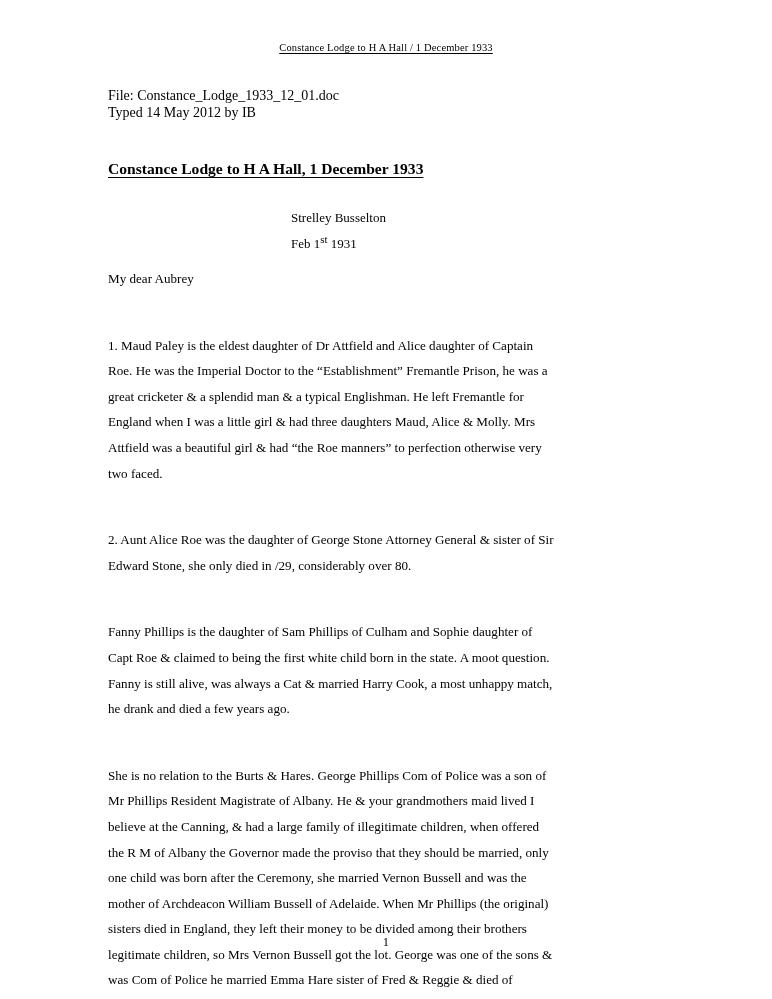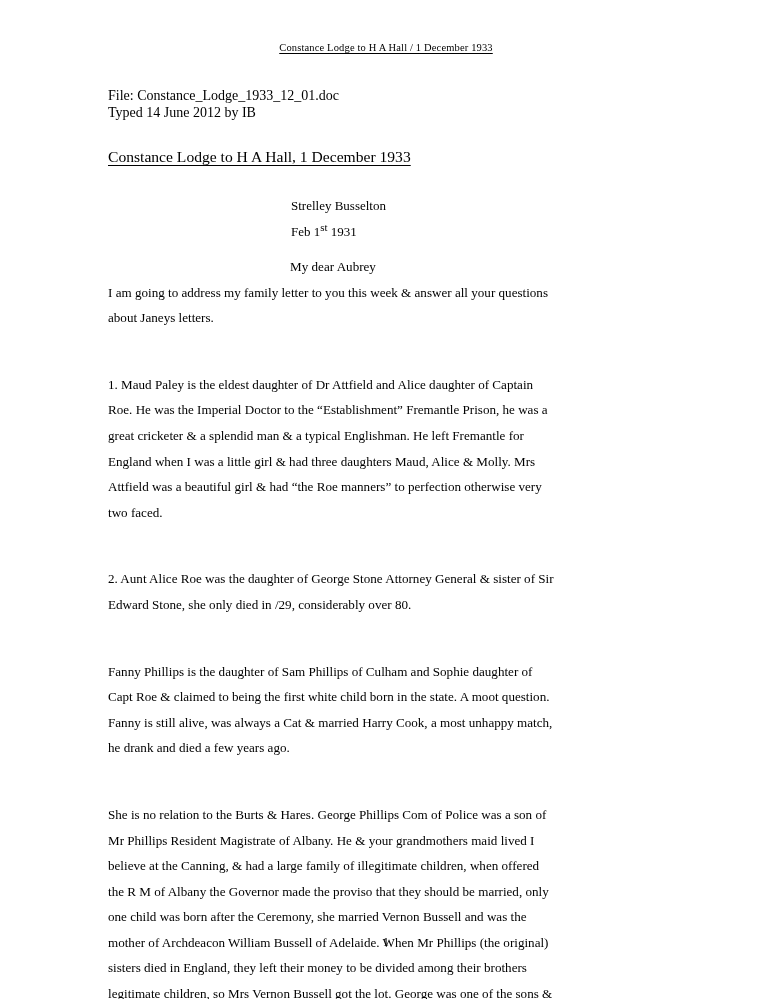--- a/index.html
+++ b/index.html
@@ -47,45 +47,45 @@
   .file-meta {
     font-size: 14px;
     line-height: 16.5px;
     margin: 0 0 0 0;
   }
   .file-meta div { white-space: nowrap; }
 
   .doc-title {
     font-size: 15.6px;
     line-height: 20px;
-    margin-top: 26px;
+    margin-top: 38px;
     text-decoration: underline;
     text-underline-offset: 3px;
     white-space: nowrap;
+    font-weight: bold;
   }
 
   .address-block {
     margin-top: 26px;
     font-size: 13px;
     line-height: 25.5px;
     padding-left: 183px;
     font-family: Liberation Serif, serif;
   }
   .address-block .line { white-space: nowrap; }
   .address-block sup {
     font-size: 11px;
     vertical-align: super;
     line-height: 0;
   }
 
   .salutation {
     margin-top: 10px;
     font-size: 13.1px;
     line-height: 25.6px;
-    text-align: center;
   }
 
   p.body-para {
     margin: 0;
     font-size: 13.1px;
     line-height: 25.6px;
     text-align: left;
   }
   p.body-para.spaced { margin-top: 41px; }
 
@@ -105,33 +105,32 @@
 <div class="page">
 
   <div class="running-header">
     <span class="hdr-text">Constance Lodge to H A Hall / 1 December 1933</span>
   </div>
 
   <div class="content">
 
     <div class="file-meta">
       <div>File: Constance_Lodge_1933_12_01.doc</div>
-      <div>Typed 14 June 2012 by IB</div>
+      <div>Typed 14 May 2012 by IB</div>
     </div>
 
     <div class="doc-title">Constance Lodge to H A Hall, 1 December 1933</div>
 
     <div class="address-block">
       <div class="line">Strelley Busselton</div>
       <div class="line"><span>Feb 1</span><sup>st</sup> <span>1931</span></div>
     </div>
 
     <div class="salutation">My dear Aubrey</div>
 
-    <p class="body-para">I am going to address my family letter to you this week &amp; answer all your questions about Janeys letters.</p>
 
     <p class="body-para spaced">1. Maud Paley is the eldest daughter of Dr Attfield and Alice daughter of Captain Roe. He was the Imperial Doctor to the “Establishment” Fremantle Prison, he was a great cricketer &amp; a splendid man &amp; a typical Englishman. He left Fremantle for England when I was a little girl &amp; had three daughters Maud, Alice &amp; Molly. Mrs Attfield was a beautiful girl &amp; had “the Roe manners” to perfection otherwise very two faced.</p>
     <p class="body-para spaced">2. Aunt Alice Roe was the daughter of George Stone Attorney General &amp; sister of Sir Edward Stone, she only died in /29, considerably over 80.</p>
     <p class="body-para spaced">Fanny Phillips is the daughter of Sam Phillips of Culham and Sophie daughter of Capt Roe &amp; claimed to being the first white child born in the state. A moot question. Fanny is still alive, was always a Cat &amp; married Harry Cook, a most unhappy match, he drank and died a few years ago.</p>
     <p class="body-para spaced">She is no relation to the Burts &amp; Hares. George Phillips Com of Police was a son of Mr Phillips Resident Magistrate of Albany. He &amp; your grandmothers maid lived I believe at the Canning, &amp; had a large family of illegitimate children, when offered the R M of Albany the Governor made the proviso that they should be married, only one child was born after the Ceremony, she married Vernon Bussell and was the mother of Archdeacon William Bussell of Adelaide. When Mr Phillips (the original) sisters died in England, they left their money to be divided among their brothers legitimate children, so Mrs Vernon Bussell got the lot. George was one of the sons &amp; was Com of Police he married Emma Hare sister of Fred &amp; Reggie &amp; died of Consumption, he afterwards married Vitty Burges daughter of Sam Burges of Tipperary York, brother of Bill &amp; Lock</p>
 
   </div>
 
   <div class="page-number">1</div>
 

